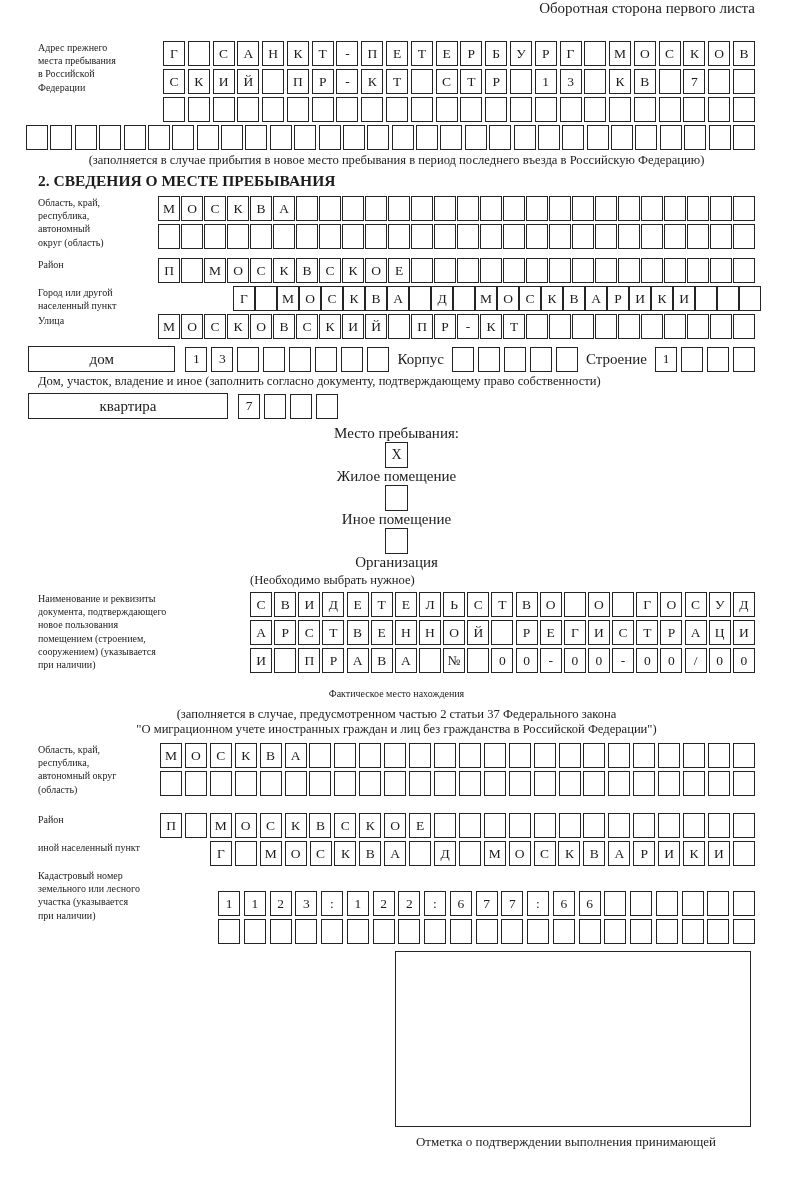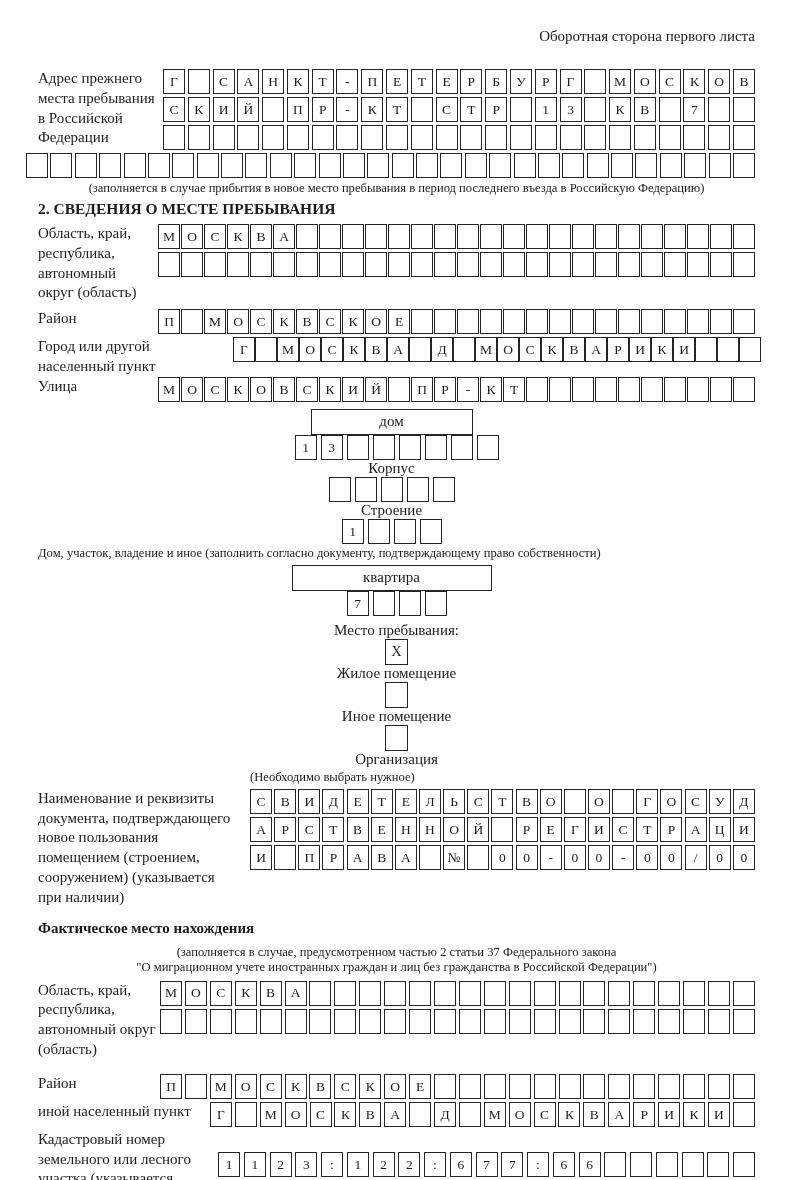--- a/index.html
+++ b/index.html
@@ -1,33 +1,33 @@
 <!DOCTYPE html>
 <html><head>
 <meta charset="utf-8">
 <style>
   html,body{margin:0;padding:0;background:#fff;}
   body{width:800px;height:1180px;overflow:hidden;color:#1c1c1c;
        font-family:"Liberation Serif","DejaVu Serif",serif;}
   .page{position:relative;width:800px;height:1180px;box-sizing:border-box;
-        padding:28px 45px 0 38px;}
+        padding:0 45px 0 38px;}
   .corner{ text-align:right;font-size:15px;margin-bottom:24px;}
   .flexrow{display:flex;}
-  .lbl{font-size:15px;line-height:1.32;flex:0 0 auto;}
+  .lbl{font-size:10px;line-height:1.32;flex:0 0 auto;}
   .rows{flex:1 1 auto;min-width:0;}
   .cellrow{display:flex;justify-content:space-between;margin-bottom:3px;}
   .cell{flex:0 0 auto;width:20px;height:23px;border:1.6px solid #242424;
         display:inline-flex;align-items:center;justify-content:center;
         font-size:13.5px;line-height:1;background:#fff;}
   .note{font-size:12.6px;text-align:center;margin:1px 0 2px 0;}
   .sect-title{font-size:15.5px;font-weight:bold;text-align:left;margin:4px 0 6px 0;}
-  .sub-title{font-size:15px;font-weight:bold;margin:10px 0 8px 0;}
+  .sub-title{font-size:10px;font-weight:normal;text-align:center;margin:10px 0 8px 0;}
   .wide-box{box-sizing:border-box;border:1.6px solid #242424;height:26px;
             display:flex;align-items:center;justify-content:center;font-size:15px;}
-  .houserow{display:flex;align-items:center;margin:4px 0 2px -10px;flex-direction:column;}
+  .houserow{display:flex;align-items:center;margin:4px 0 2px -10px;}
   .cellgroup{display:flex;gap:4px;}
   .inline-lbl{font-size:15px;margin:0 8px;}
   .leftnote{font-size:12.6px;text-align:left;margin:2px 0 4px 0;}
   .stayrow{display:flex;align-items:center;margin:6px 0 0 0;font-size:15px;flex-direction:column;}
   .chk{width:21px;height:24px;border:1.6px solid #242424;display:inline-flex;
        align-items:center;justify-content:center;font-size:14px;flex:0 0 auto;}
   .gap8{width:8px;flex:0 0 auto;} .gap16{width:18px;flex:0 0 auto;}
   .center-note{font-size:12.6px;text-align:left;margin:2px 0 4px 212px;}
   .note2{font-size:12.6px;text-align:center;margin:0;}
   .stamp-box{border:1.7px solid #242424;width:356px;height:176px;

